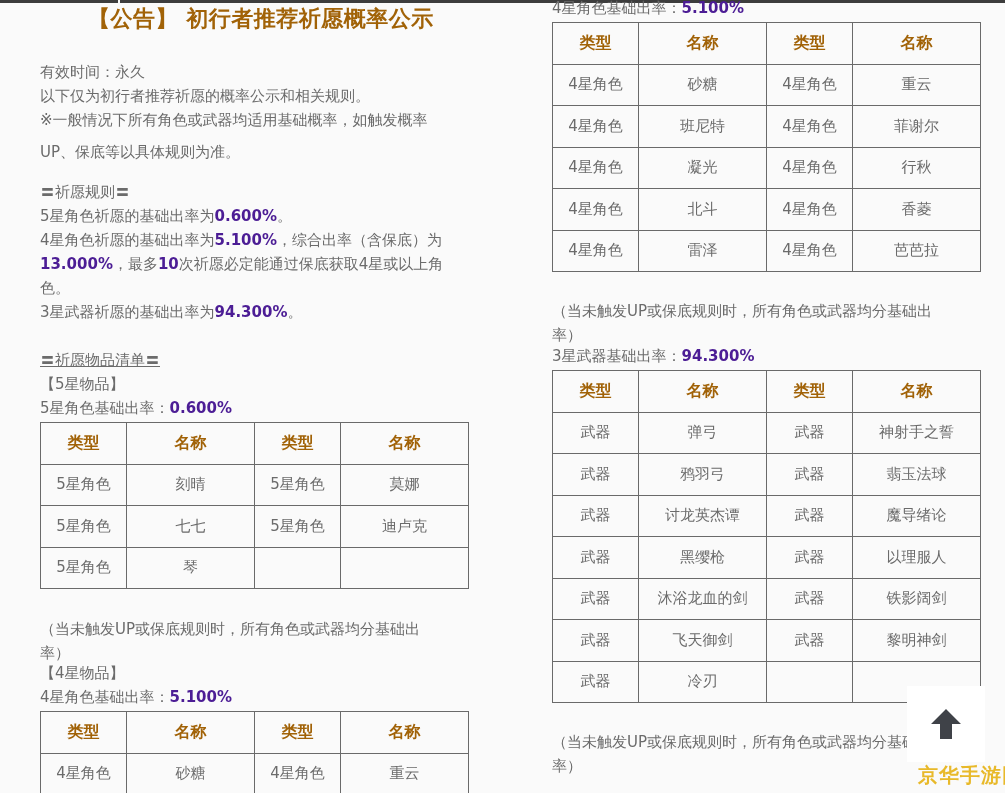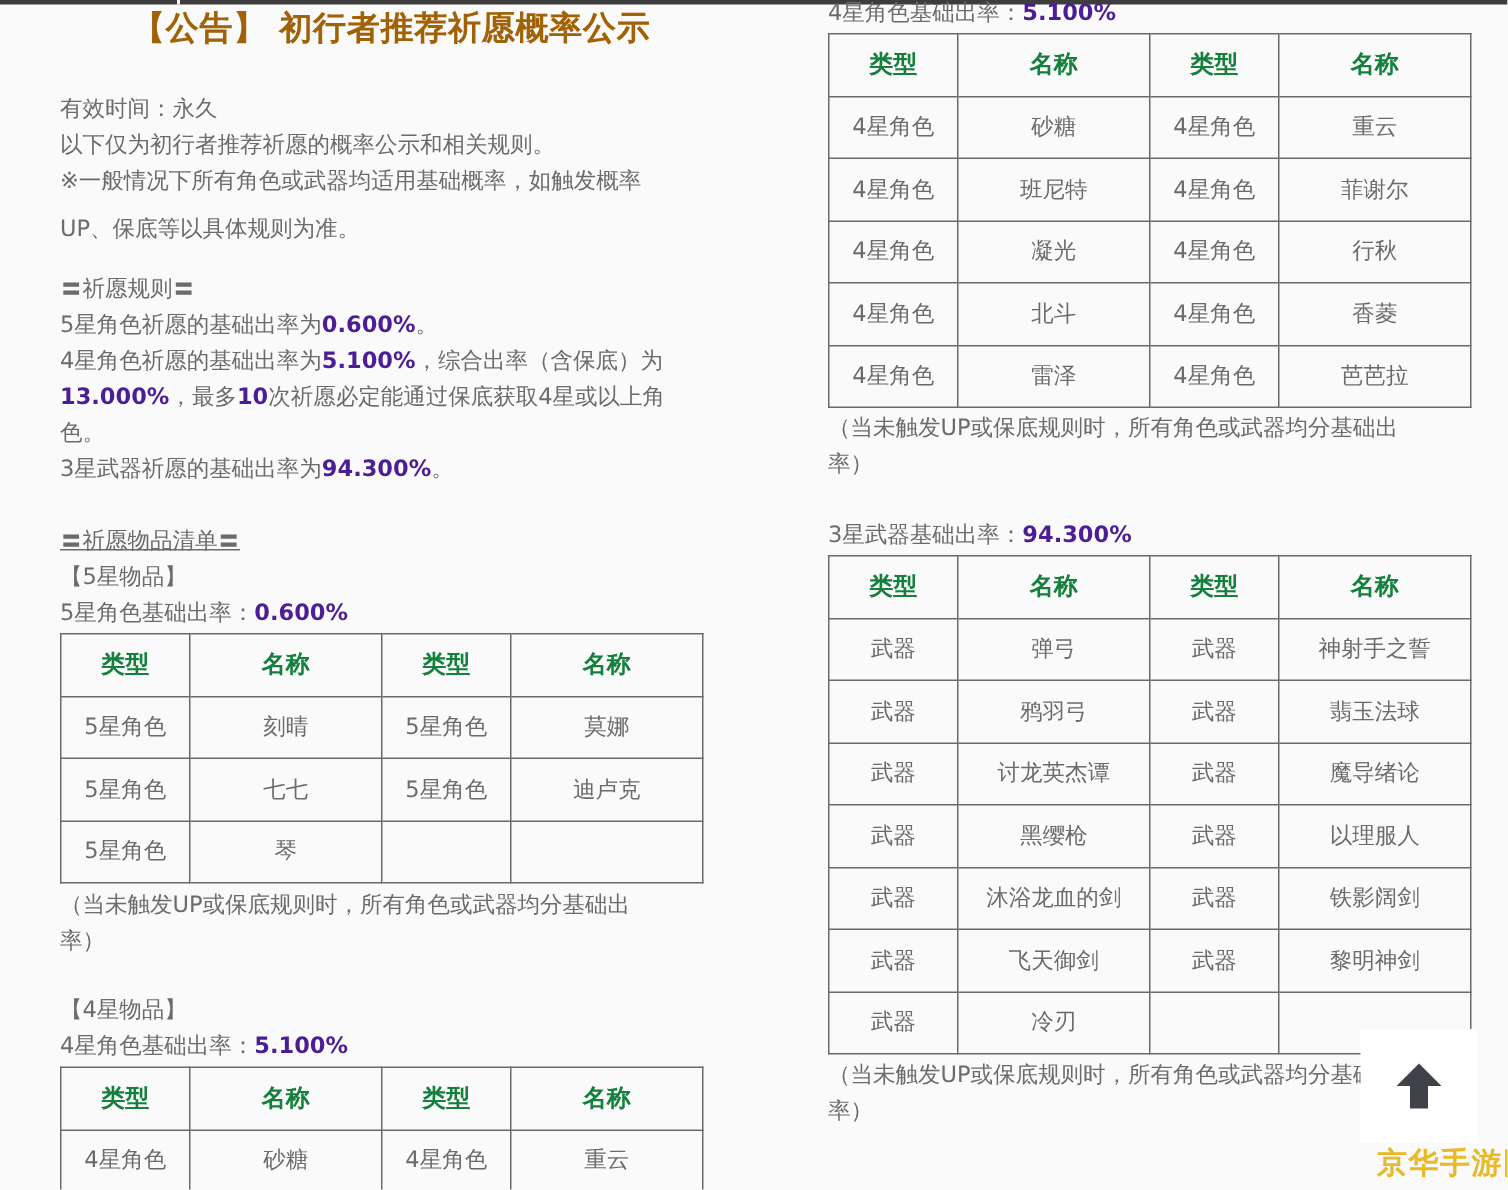--- a/index.html
+++ b/index.html
@@ -6,23 +6,23 @@
   html, body { width: 1005px; height: 793px; overflow: hidden; background: #fafafa; }
   body { font-family: "DejaVu Sans", "Liberation Sans", sans-serif; color: #6b6b6b; position: relative; }
   .topbar { position: absolute; left: 0; top: 0; width: 1005px; height: 3px; background: #3d3d3d; }
   .topbar .gap { position: absolute; left: 118px; top: 0; width: 2px; height: 3px; background: #fafafa; }
   .title { position: absolute; left: 40px; top: 4px; font-size: 22px; font-weight: bold; color: #a16207; letter-spacing: 0.5px; white-space: nowrap; margin-left: 48px; }
   .p { font-size: 15px; line-height: 24px; color: #6b6b6b; white-space: nowrap; }
   .red { color: #4c1d95; font-weight: bold; }
   .abs { position: absolute; }
   table { border-collapse: collapse; table-layout: fixed; width: 428px; }
   td, th { border: 1px solid #6a6a6a; height: 41.5px; text-align: center; font-size: 15px; color: #6b6b6b; font-weight: normal; }
-  th { font-weight: bold; font-size: 16px; color: #15803d; }
+  th { font-weight: bold; font-size: 16px; color: #a16207; }
   col.c1 { width: 86px; } col.c2 { width: 128px; } col.c3 { width: 86px; } col.c4 { width: 128px; }
-  .note { font-size: 15px; line-height: 24px; color: #6b6b6b; width: 430px; }
+  .note { font-size: 15px; line-height: 24px; color: #6b6b6b; width: 430px; margin-top: 26px; }
   .totop { position: absolute; left: 907px; top: 686px; width: 78px; height: 76px; background: #ffffff; display: flex; align-items: center; justify-content: center; }
   .watermark { position: absolute; left: 918px; top: 762px; font-size: 20px; font-weight: bold; color: #e8b92a; white-space: nowrap; letter-spacing: 1px; }
 </style>
 </head>
 <body>
 
 <div class="topbar">
     <div class="gap"></div>
   </div>
 

